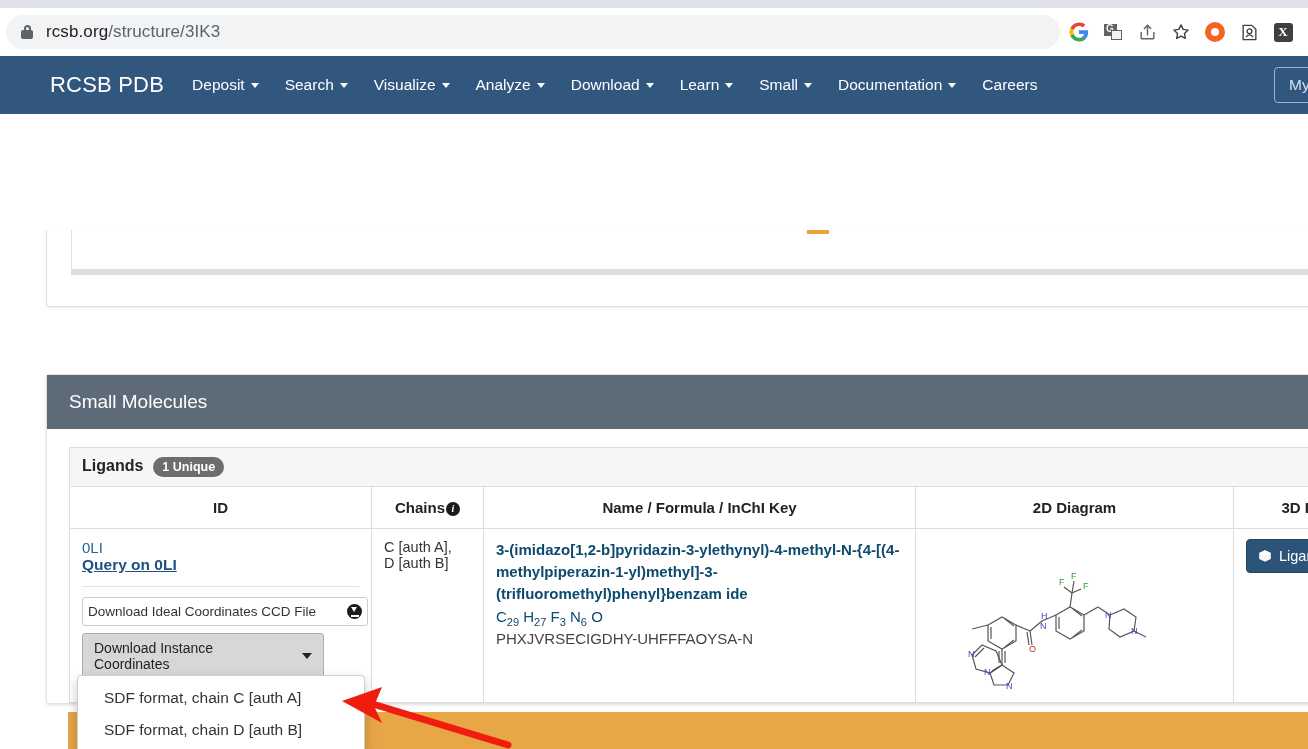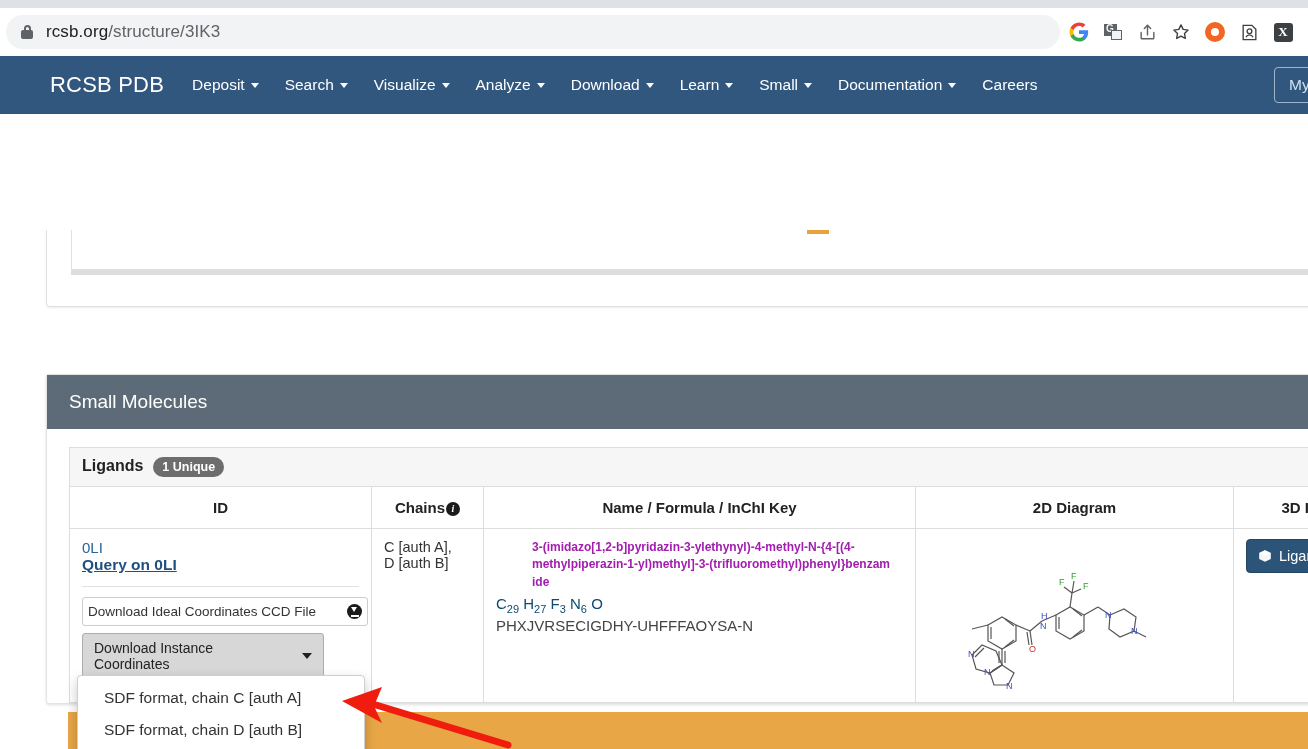--- a/index.html
+++ b/index.html
@@ -212,21 +212,21 @@
   .dl-circle:before {
     content: ""; position: absolute; left: 3.5px; bottom: 2.5px; width: 8px; height: 1.4px; background: #fff;
   }
   .caret-dark {
     width: 0; height: 0;
     border-left: 5px solid transparent;
     border-right: 5px solid transparent;
     border-top: 6px solid #222;
   }
 
-  .name-strong { font-weight: bold; font-size: 12px; line-height: 1.45; color: #a21caf; margin-left: 36px; }
+  .name-strong { font-weight: bold; font-size: 15px; line-height: 1.45; color: #0c4a6e; }
   .formula { font-size: 15px; color: #0c4a6e; margin-top: 4px; }
   .formula sub { font-size: 11px; }
   .inchi { font-size: 15px; color: #444; margin-top: 2px; }
 
   .btn-3d {
     display: inline-flex; align-items: center; gap: 7px;
     background: #2c5478; color: #fff;
     border: 1px solid #24465f;
     border-radius: 4px;
     padding: 8px 11px;

